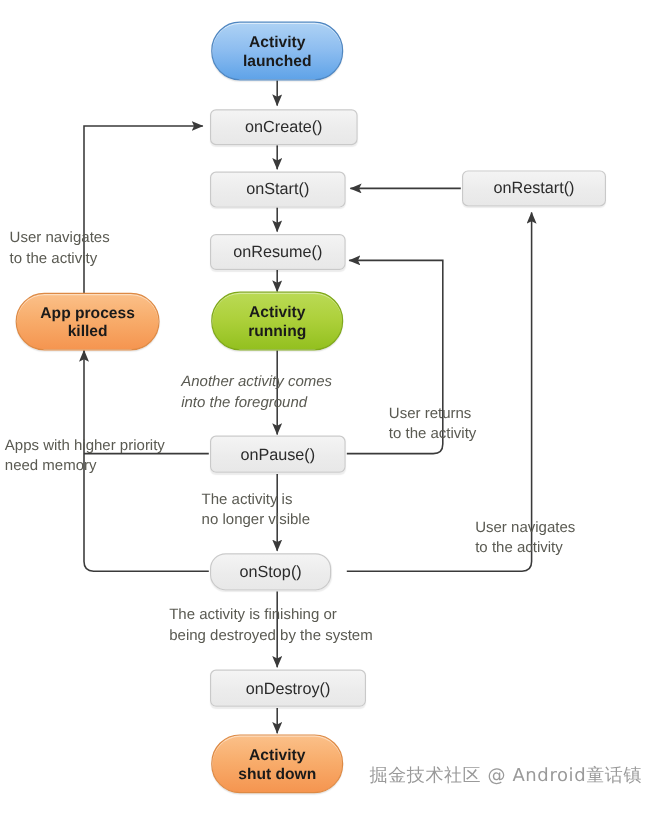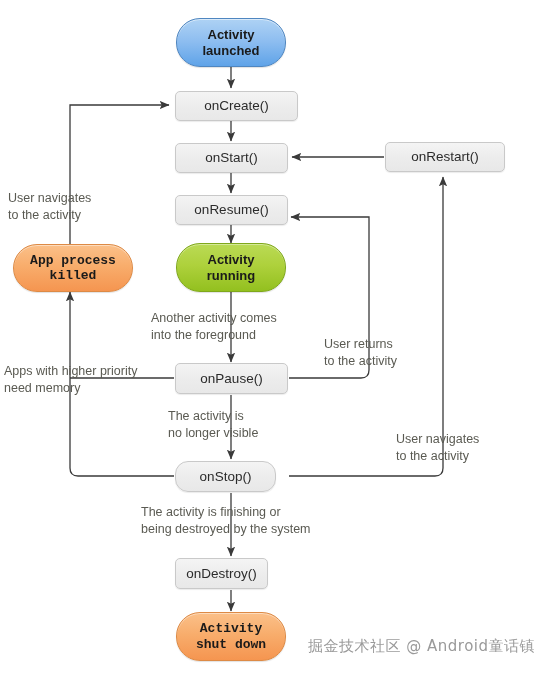--- a/index.html
+++ b/index.html
@@ -57,21 +57,20 @@
   }
   .pill-green {
     background: linear-gradient(to bottom, #bada55 0%, #aed13c 45%, #93c01f 100%);
     border: 1px solid #7fa81b;
     box-shadow: inset 0 1px 0 rgba(255,255,255,0.4), 0 1px 1px rgba(0,0,0,0.12);
   }
   .pill-orange {
     background: linear-gradient(to bottom, #fbc089 0%, #f8ad6c 45%, #f59550 100%);
     border: 1px solid #dd8a45;
     box-shadow: inset 0 1px 0 rgba(255,255,255,0.45), 0 1px 1px rgba(0,0,0,0.12);
-    font-family: Liberation Mono, monospace;
   }
   .edge-label {
     position: absolute;
     color: #5a5a52;
     font-size: 12.5px;
     line-height: 1.32;
     white-space: nowrap;
   }
   .watermark {
     position: absolute;
@@ -152,21 +151,21 @@
   </div>
 
   <div class="node cb" style="left:175px; top:363px; width:113px; height:31px;">
     <span>onPause()</span>
   </div>
 
   <div class="node cb" style="left:175px; top:461px; width:101px; height:31px;border-radius:13px;">
     <span>onStop()</span>
   </div>
 
-  <div class="node cb" style="left:175px; top:558px; width:93px; height:31px;">
+  <div class="node cb" style="left:175px; top:558px; width:130px; height:31px;">
     <span>onDestroy()</span>
   </div>
 
   <div class="node cb" style="left:385px; top:142px; width:120px; height:30px;">
     <span>onRestart()</span>
   </div>
 
   <div class="node pill pill-orange" style="left:13px; top:244px; width:120px; height:48px;">
     <div>
       <div>App process</div>
@@ -179,21 +178,21 @@
       <div>Activity</div>
       <div>shut down</div>
     </div>
   </div>
 
   <div class="edge-label" style="left:8px; top:190px; width:124px;">
     <div>User navigates</div>
     <div>to the activity</div>
   </div>
 
-  <div class="edge-label" style="left:151px; top:310px; width:160px;">
+  <div class="edge-label" style="left:151px; top:310px; width:160px;font-style:italic;">
     <div>Another activity comes</div>
     <div>into the foreground</div>
   </div>
 
   <div class="edge-label" style="left:324px; top:336px; width:92px;">
     <div>User returns</div>
     <div>to the activity</div>
   </div>
 
   <div class="edge-label" style="left:4px; top:363px; width:160px;">

